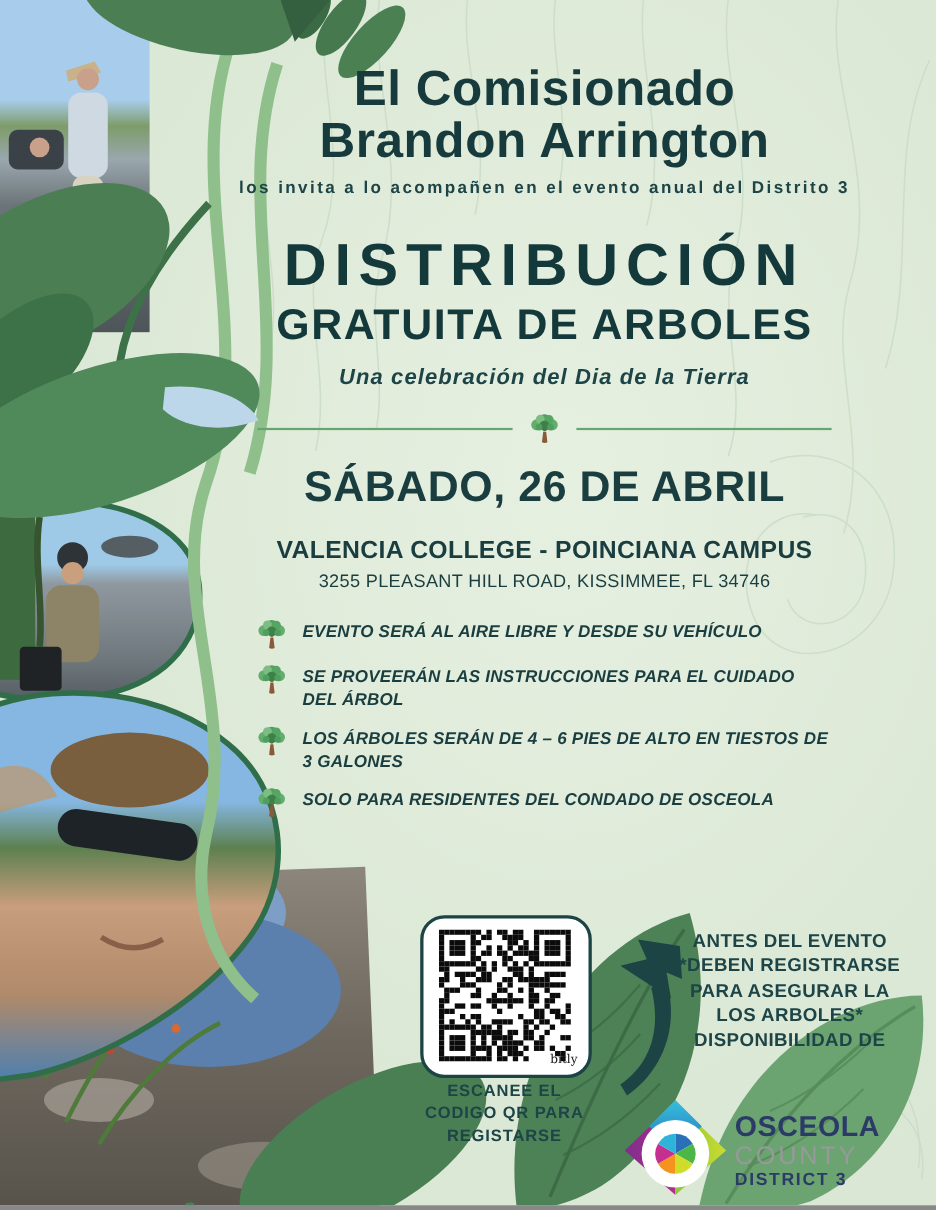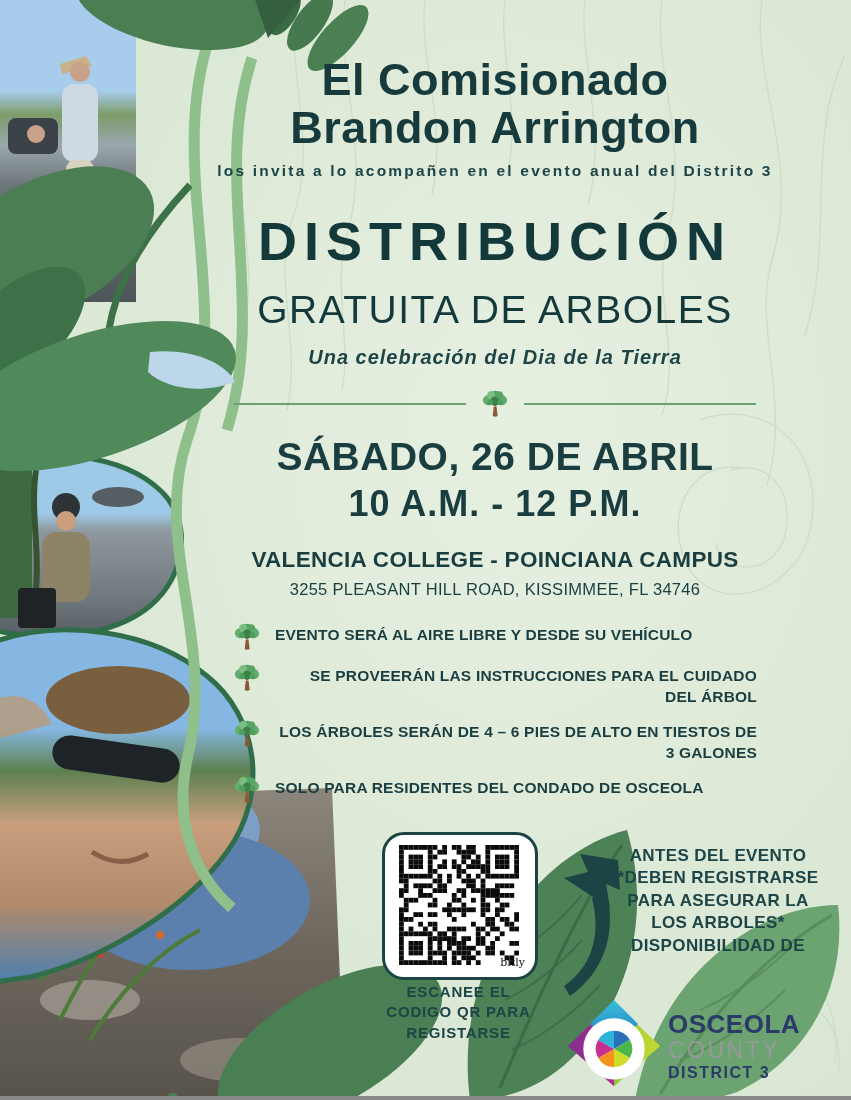--- a/index.html
+++ b/index.html
@@ -9,30 +9,30 @@
     font-family:"Liberation Sans", sans-serif;color:#1a3e40;
   }
   svg{display:block}
   .deco{position:absolute;left:0;top:0;pointer-events:none;}
 
   
   .content{position:absolute;left:170px;top:56px;width:650px;text-align:center;}
   .title{font-size:45px;font-weight:bold;line-height:1.06;letter-spacing:.5px;color:#173b3d;}
   .subtitle{margin-top:11px;font-size:15.5px;font-weight:bold;letter-spacing:2.2px;color:#1d4446;}
   .hero1{margin-top:30px;font-size:54px;font-weight:bold;letter-spacing:7px;color:#14393b;}
-  .hero2{margin-top:16px;font-size:39px;font-weight:normal;letter-spacing:1.5px;color:#14393b;}
+  .hero2{margin-top:2px;font-size:39px;font-weight:bold;letter-spacing:1.5px;color:#14393b;}
   .tagline{margin-top:14px;font-size:20px;font-weight:bold;font-style:italic;letter-spacing:1px;color:#1d4446;}
   .divider{margin-top:20px;display:flex;align-items:center;justify-content:center;gap:14px;}
   .divider .line{width:232px;height:2px;background:#66a471;}
   .tree{width:30px;height:30px;}
   .date{margin-top:16px;font-size:39px;font-weight:bold;letter-spacing:.5px;}
   .time{margin-top:4px;font-size:36px;font-weight:bold;letter-spacing:1px;}
   .venue{margin-top:22px;font-size:22.5px;font-weight:bold;letter-spacing:.3px;}
   .address{margin-top:7px;font-size:16.5px;font-weight:normal;letter-spacing:.3px;}
-  .bullets{margin:26px 0 0 62px;padding:0;list-style:none;text-align:right;width:525px;}
+  .bullets{margin:26px 0 0 62px;padding:0;list-style:none;text-align:left;width:525px;font-style:italic;}
   .bullets li{display:flex;align-items:flex-start;gap:13px;margin-bottom:14px;}
   .bullets .tree{flex:0 0 30px;margin-top:-3px;}
   .bullets span{font-size:15.5px;font-weight:bold;letter-spacing:.2px;line-height:1.35;}
 
   
   .qr-box{position:absolute;left:382px;top:832px;width:150px;height:142px;background:#fff;
           border:3px solid #1d4445;border-radius:22px;}
   .qr-box svg{position:absolute;left:14px;top:10px;}
   .qr-brand{position:absolute;right:10px;bottom:8px;font-family:"DejaVu Serif", serif;
             font-size:11px;color:#111;}
@@ -246,21 +246,20 @@
 
     <div class="divider">
       <div class="line"></div>
       <svg class="tree">
           <use href="#treeicon"></use>
         </svg>
       <div class="line"></div>
     </div>
 
     <div class="date">SÁBADO, 26 DE ABRIL</div>
-    <div class="time">10 A.M. - 12 P.M.</div>
     <div class="venue">VALENCIA COLLEGE - POINCIANA CAMPUS</div>
     <div class="address">3255 PLEASANT HILL ROAD, KISSIMMEE, FL 34746</div>
 
     <ul class="bullets">
       <li>
         <svg class="tree">
             <use href="#treeicon"></use>
           </svg>
         <span>EVENTO SERÁ AL AIRE LIBRE Y DESDE SU VEHÍCULO</span>
       </li>

